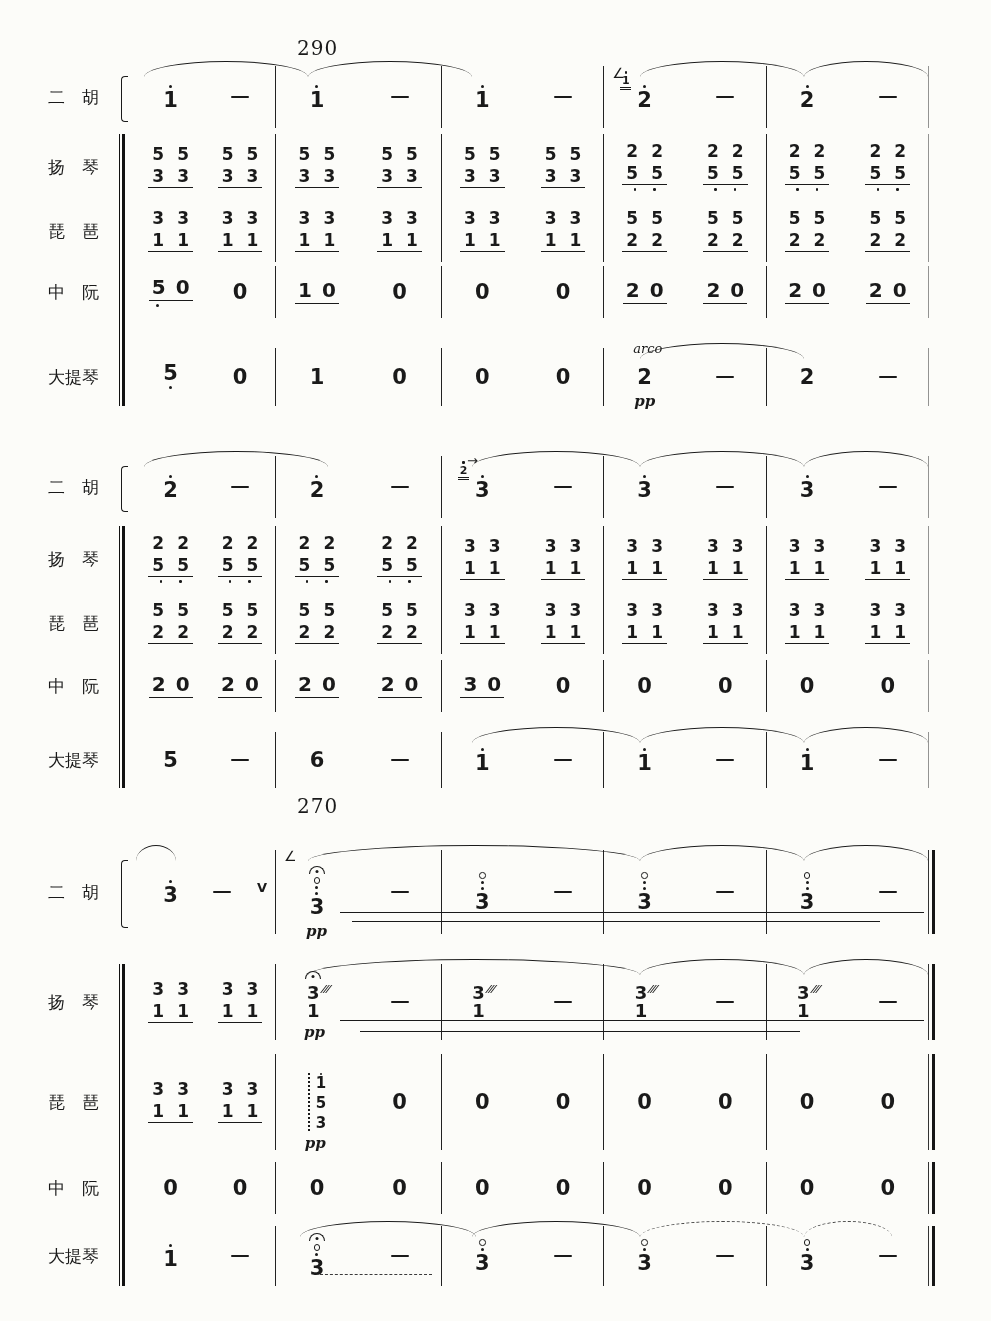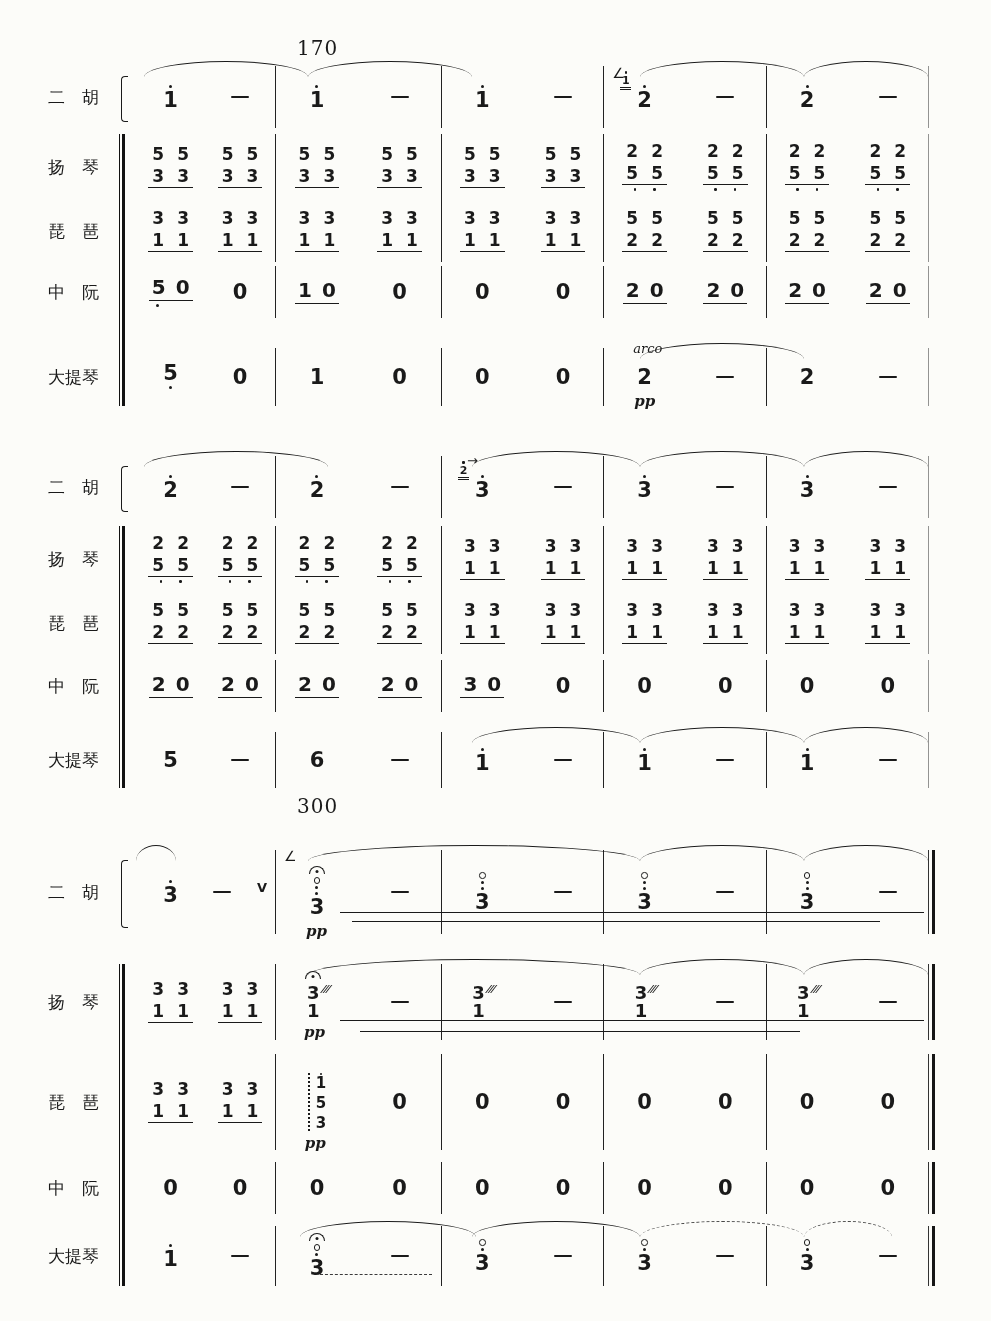--- a/index.html
+++ b/index.html
@@ -63,21 +63,21 @@
 .eb2{position:absolute;left:4px;top:0;bottom:0;width:3.2px;background:#161616}
 .br-e{position:absolute;left:121px;width:7px;border:1.8px solid #1a1a1a;border-right:none;
   border-radius:4px 0 0 4px;box-sizing:border-box}
 .br-g{position:absolute;left:119px;width:6px;border-left:1.6px solid #111;border-right:3px solid #111;box-sizing:border-box}
 </style>
 </head>
 <body>
 
 <div class="page">
     <section class="system">
-      <div class="msrnum" style="left: 297px; top: 36px;">170</div>
+      <div class="msrnum" style="left: 297px; top: 36px;">290</div>
       <div class="row" style="top: 66px; height: 62px;">
         <div class="label">二　胡</div>
         <div class="bcol"></div>
         <div class="music">
           <div class="measure" style="width: 17.5%;">
             <div class="beat">
               <div class="note">
                 <div class="odot"></div>
                 <span class="num">1</span>
               </div>
@@ -1150,21 +1150,21 @@
           </div>
           <div class="arc" style="left: 42%; width: 21%;"></div>
           <div class="arc" style="left: 63%; width: 20.5%;"></div>
           <div class="arc" style="left: 83.5%; width: 15.5%;"></div>
         </div>
       </div>
       <div class="br-e" style="top: 466px; height: 46px;"></div>
       <div class="br-g" style="top: 526px; height: 262px;"></div>
     </section>
     <section class="system">
-      <div class="msrnum" style="left: 297px; top: 794px;">300</div>
+      <div class="msrnum" style="left: 297px; top: 794px;">270</div>
       <div class="row" style="top: 850px; height: 84px;">
         <div class="label">二　胡</div>
         <div class="bcol"></div>
         <div class="music">
           <div class="measure" style="width: 17.5%;">
             <div class="beat">
               <div class="note">
                 <div class="odot"></div>
                 <span class="num">3</span>
               </div>

